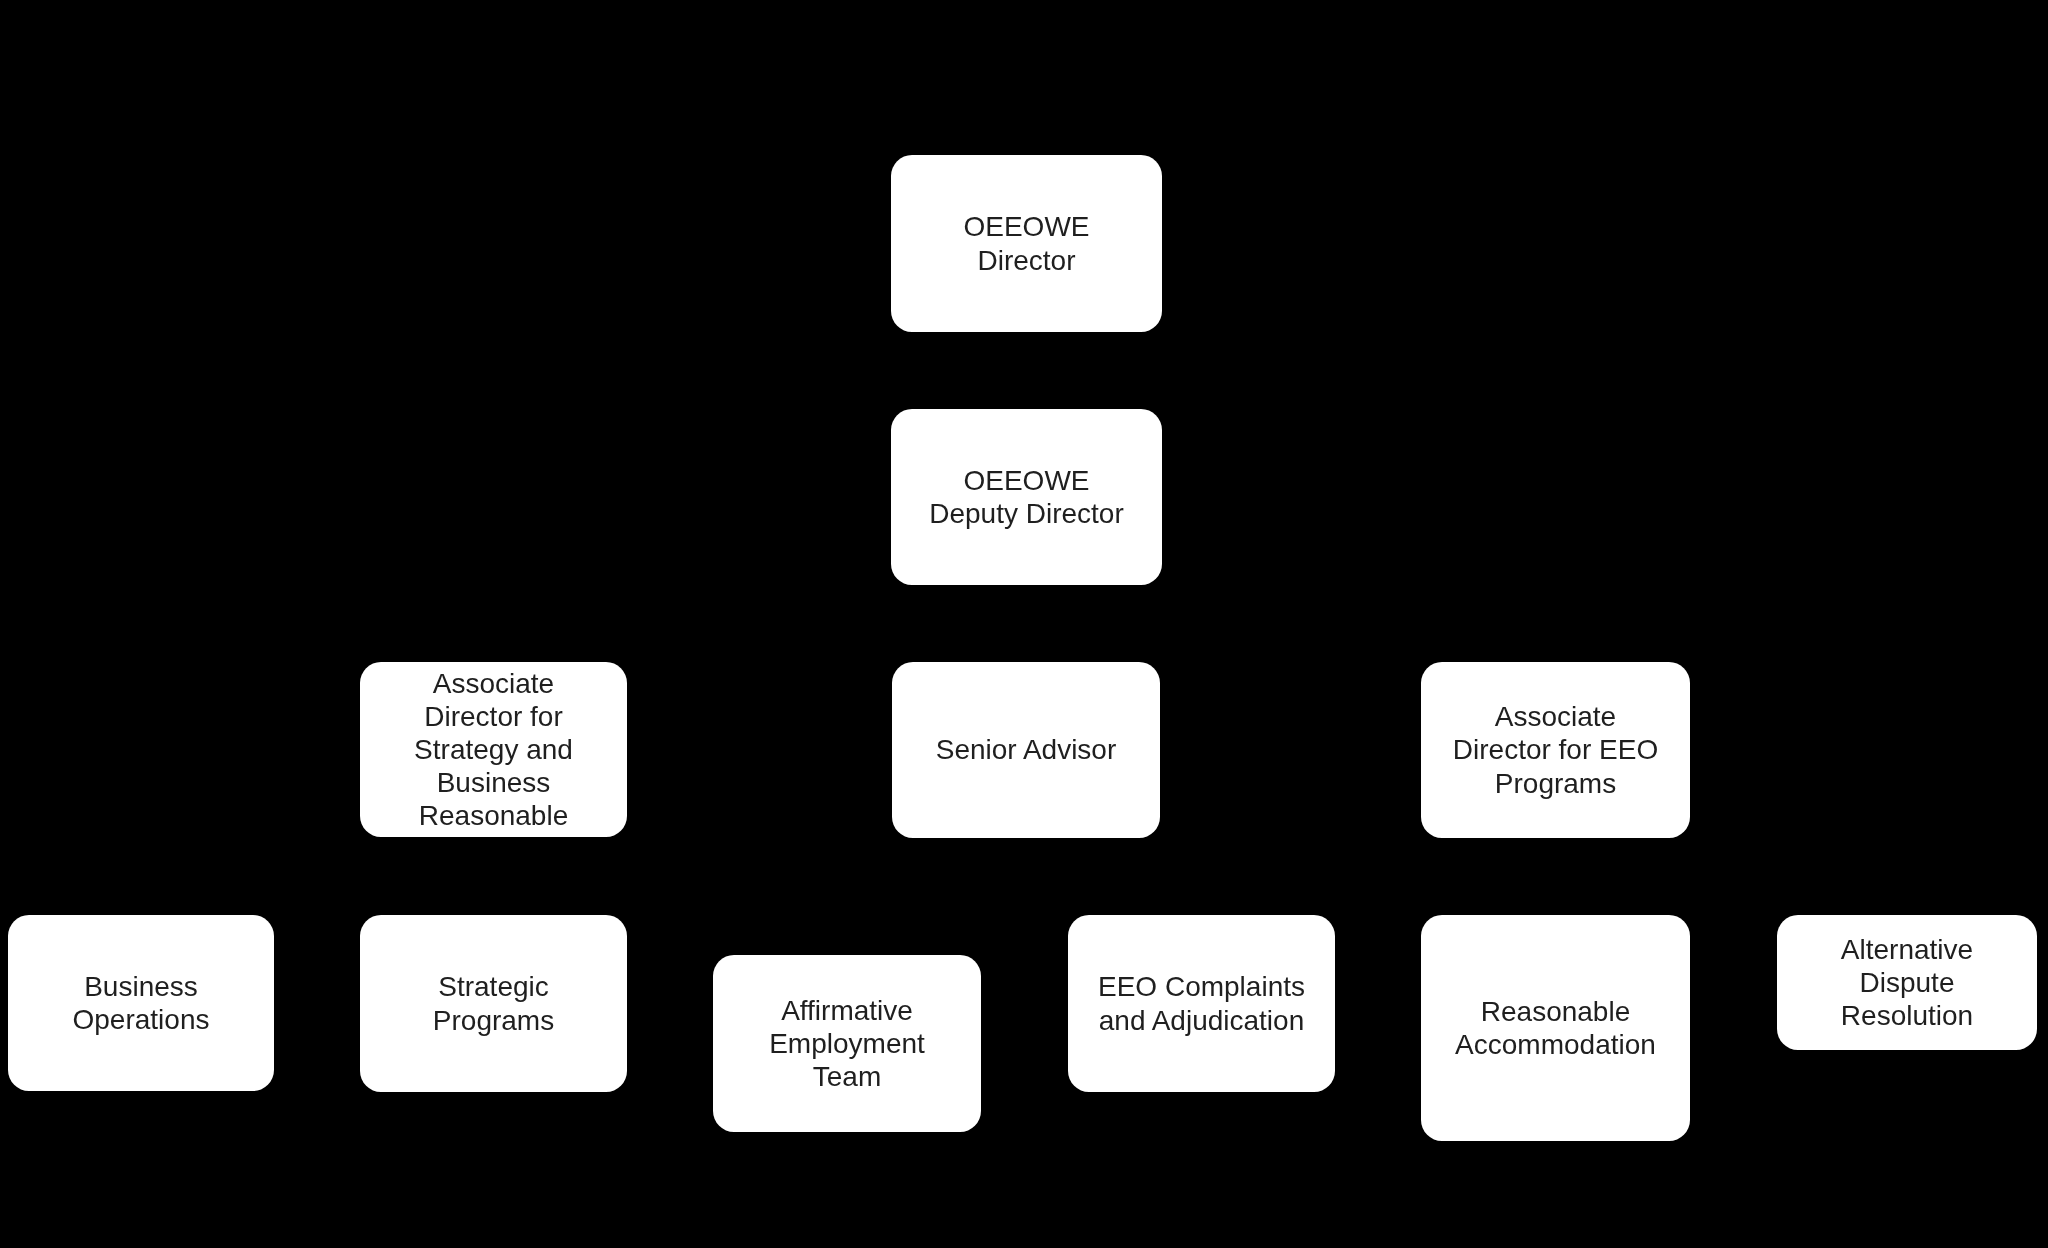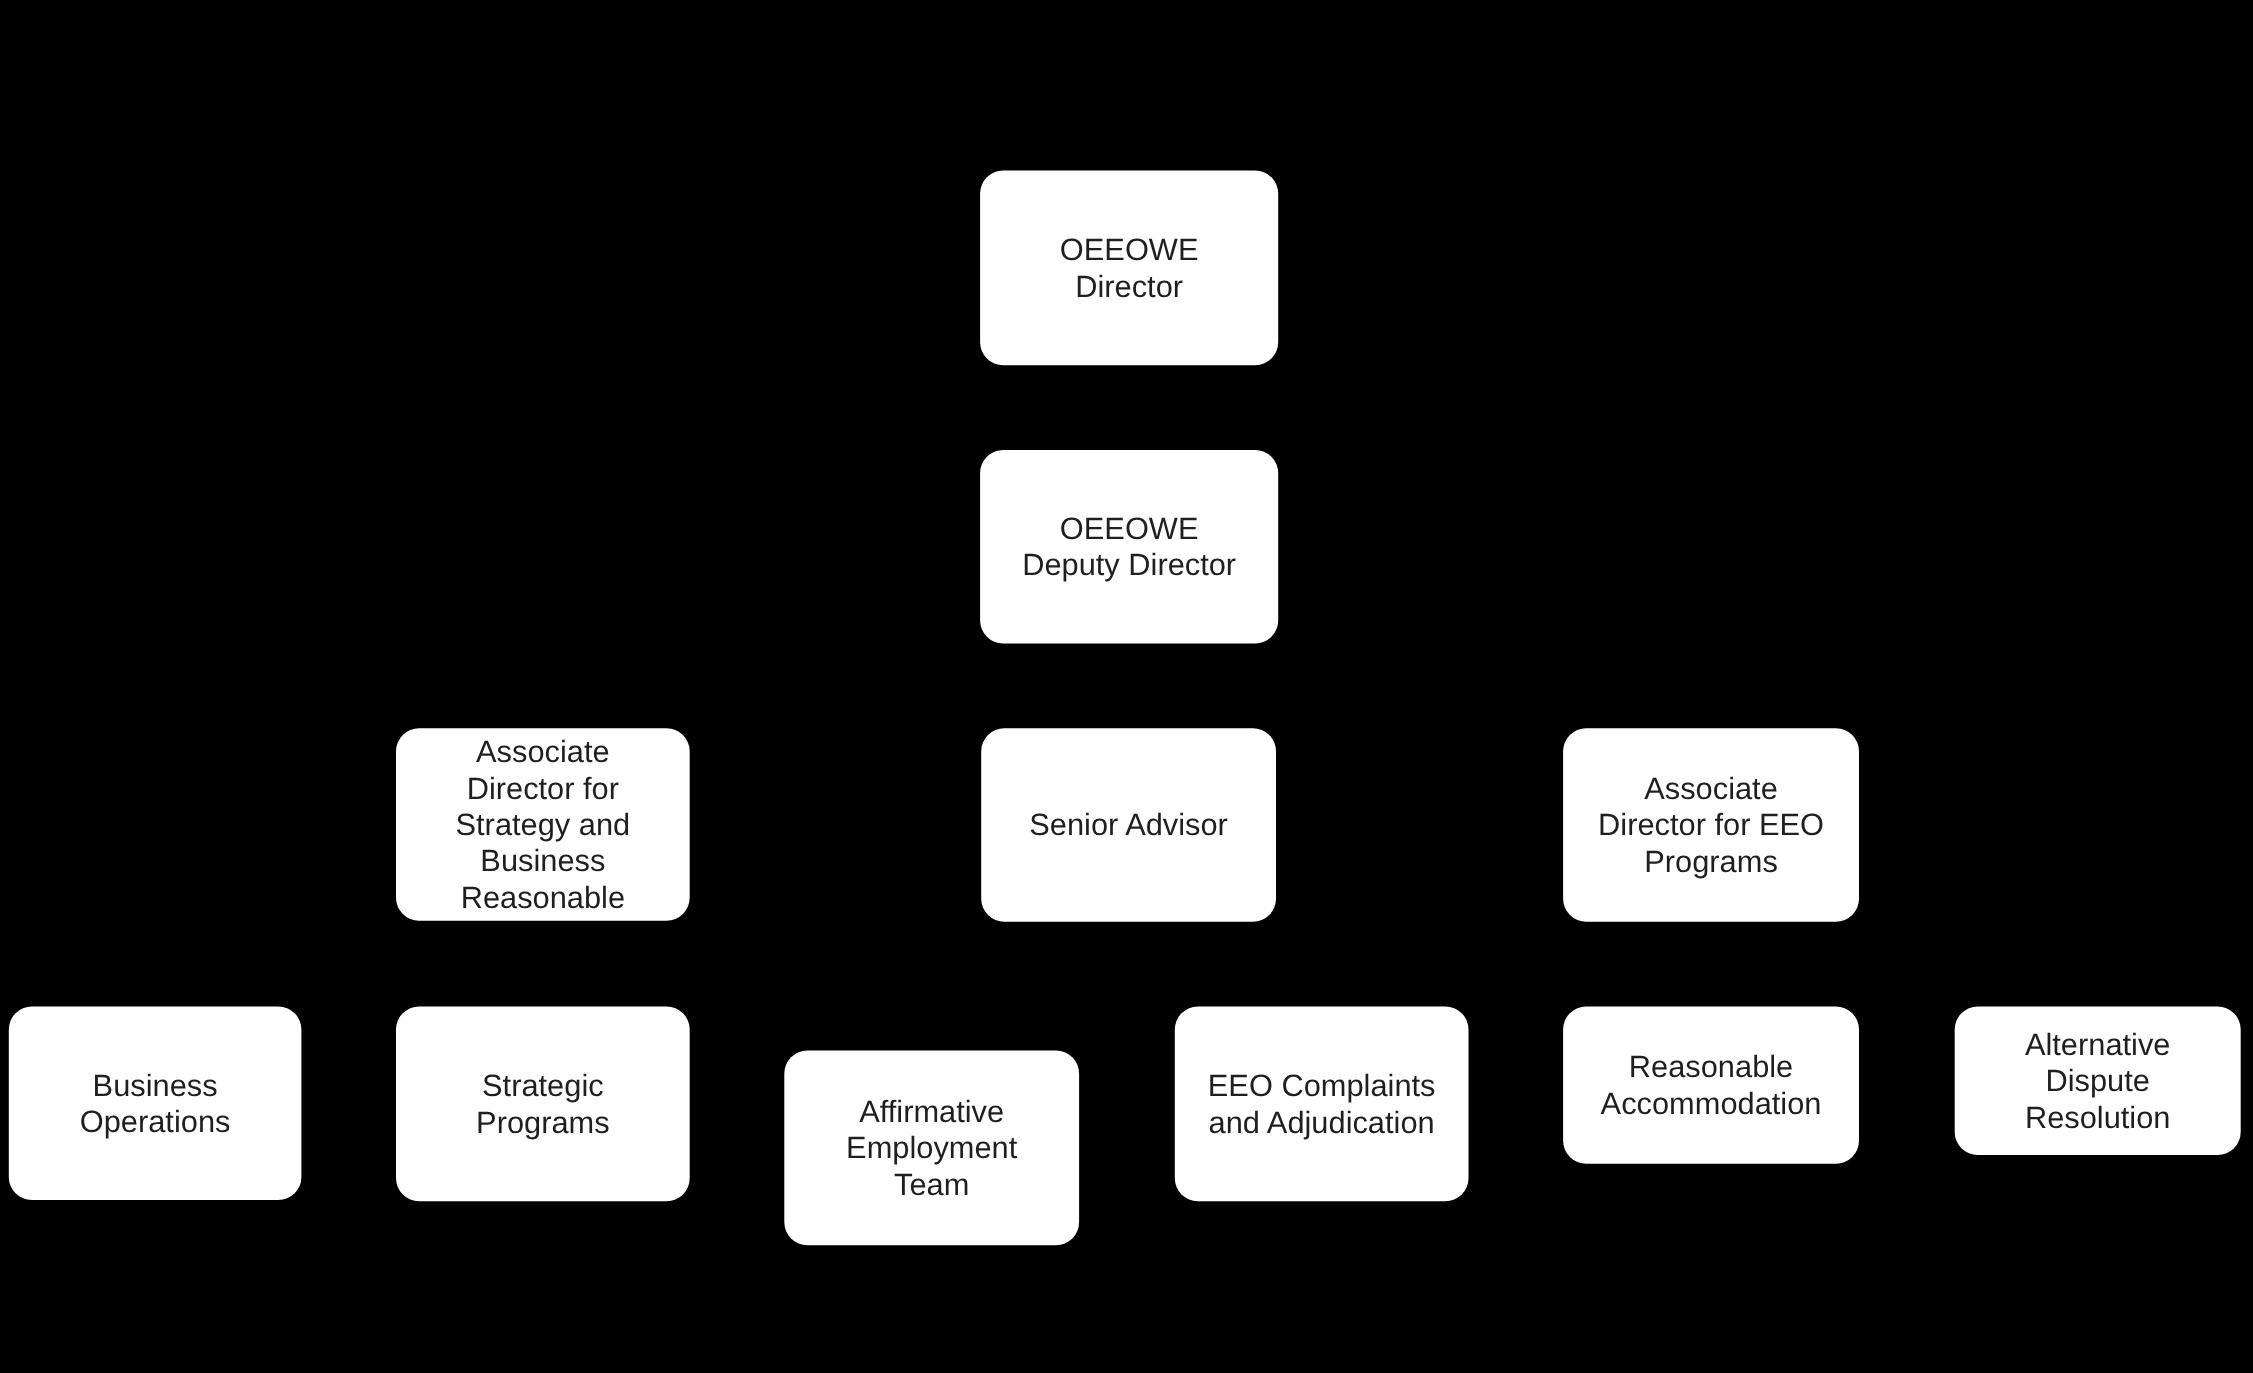--- a/index.html
+++ b/index.html
@@ -32,21 +32,21 @@
   
   .n-director            { left: 891px;  top: 155px; width: 271px; height: 177px; }
   .n-deputy-director     { left: 891px;  top: 409px; width: 271px; height: 176px; }
   .n-assoc-dir-strategy  { left: 360px;  top: 662px; width: 267px; height: 175px; }
   .n-senior-advisor      { left: 892px;  top: 662px; width: 268px; height: 176px; }
   .n-assoc-dir-eeo       { left: 1421px; top: 662px; width: 269px; height: 176px; }
   .n-business-operations { left: 8px;    top: 915px; width: 266px; height: 176px; }
   .n-strategic-programs  { left: 360px;  top: 915px; width: 267px; height: 177px; justify-content: center; }
   .n-affirmative-team    { left: 713px;  top: 915px; width: 268px; height: 177px; margin-top: 40px; }
   .n-eeo-complaints      { left: 1068px; top: 915px; width: 267px; height: 177px; }
-  .n-reasonable-accom    { left: 1421px; top: 915px; width: 269px; height: 143px; }
+  .n-reasonable-accom    { left: 1421px; top: 915px; width: 269px; height: 226px; }
   .n-alt-dispute         { left: 1777px; top: 915px; width: 260px; height: 135px; }
 </style>
 </head>
 <body>
 
 <div id="stage">
 
   <div class="org-node n-director">
     <span>OEEOWE Director</span>
   </div>

